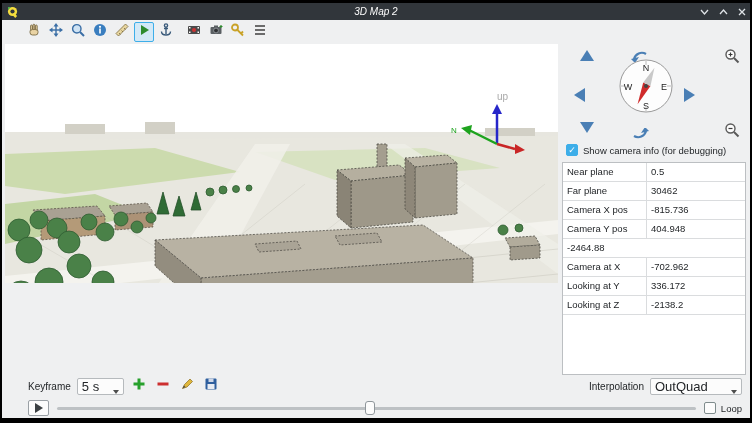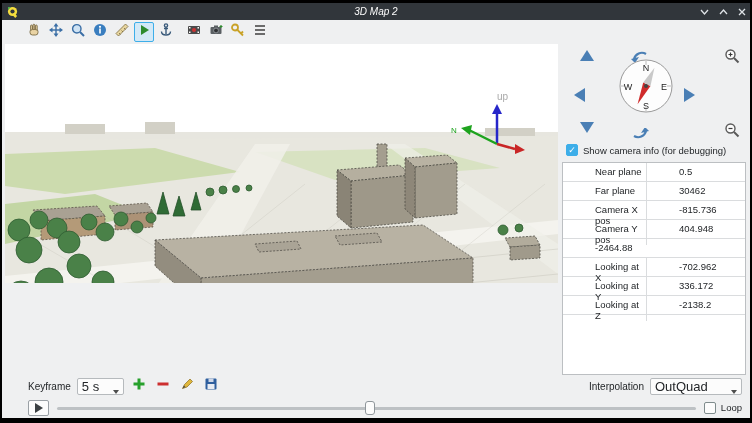--- a/index.html
+++ b/index.html
@@ -29,37 +29,37 @@
   .tri-left{border-top:7px solid transparent;border-bottom:7px solid transparent;border-right:11px solid #4a7fb5;}
   .tri-right{border-top:7px solid transparent;border-bottom:7px solid transparent;border-left:11px solid #4a7fb5;}
   .chk-row{position:absolute;left:6px;top:100px;display:flex;align-items:center;gap:5px;}
   .checkbox{width:12px;height:12px;border:1px solid #7f8c8d;border-radius:2px;background:#fcfcfc;display:flex;align-items:center;justify-content:center;}
   .checkbox .mark{display:none;color:#fff;font-size:9px;line-height:1;}
   .checkbox.checked{background:#3daee9;border-color:#3daee9;}
   .checkbox.checked .mark{display:block;}
   .chk-label{font-size:9.5px;color:#232629;}
   .camtable{position:absolute;left:2px;right:2px;top:118px;bottom:0;background:#fff;border:1px solid #bcbfc2;}
   .camrow{display:grid;grid-template-columns:84px 1fr;height:19px;border-bottom:1px solid #dadcde;}
-  .camrow .cell{font-size:9.5px;color:#232629;padding:3px 0 0 4px;margin-left:28px;}
+  .camrow .cell{font-size:9.5px;color:#232629;padding:3px 0 0 4px;}
   .camrow .cell.label{border-right:1px solid #dadcde;}
   
   .keyframebar{position:absolute;left:0;top:372px;width:100%;height:22px;display:flex;align-items:center;padding:0 8px 0 26px;gap:6px;}
   .kf-label,.interp-label{font-size:10px;color:#232629;}
   .combo{height:17px;background:#fcfcfc;border:1px solid #b6babd;border-radius:2px;display:flex;align-items:flex-end;font-size:13px;color:#232629;padding:0 4px;gap:14px;}
   .combo .arrow{width:0;height:0;border-left:3.5px solid transparent;border-right:3.5px solid transparent;border-top:4.5px solid #4d4d4d;}
   .kbtn{width:18px;height:18px;display:flex;align-items:center;justify-content:center;}
   .spacer{flex:1;}
   
   .transport{position:absolute;left:0;top:394px;width:100%;height:21px;display:flex;align-items:center;padding:0 8px 0 26px;gap:8px;}
   .playbtn{width:21px;height:16px;background:#fcfcfc;border:1px solid #9aa0a5;border-radius:2px;display:flex;align-items:center;justify-content:center;}
   .playbtn .tri{border-top:5px solid transparent;border-bottom:5px solid transparent;border-left:8px solid #3c4043;}
   .slider{position:relative;flex:1;height:16px;}
   .slider .track{position:absolute;left:0;right:0;top:7px;height:3px;background:#bdc1c4;border-radius:2px;}
   .slider .handle{position:absolute;top:1px;width:10px;height:14px;background:#fcfcfc;border:1px solid #8f969b;border-radius:3px;}
-  .loop-wrap{display:flex;align-items:center;gap:5px;}
+  .loop-wrap{display:flex;align-items:flex-end;gap:5px;}
 </style>
 </head>
 <body>
 
 <div class="screen">
   <div class="window">
 
     <div class="titlebar">
       <span class="logo">
         <svg width="12" height="12" viewBox="0 0 12 12">
@@ -379,21 +379,21 @@
             <span class="cell">-815.736</span>
           </div>
         <div class="camrow">
             <span class="cell label">Camera Y pos</span>
             <span class="cell">404.948</span>
           </div>
         <div class="camrow">
             <span class="cell">-2464.88</span>
           </div>
         <div class="camrow">
-            <span class="cell label">Looking at X</span>
+            <span class="cell label">Camera at X</span>
             <span class="cell">-702.962</span>
           </div>
         <div class="camrow">
             <span class="cell label">Looking at Y</span>
             <span class="cell">336.172</span>
           </div>
         <div class="camrow">
             <span class="cell label">Looking at Z</span>
             <span class="cell">-2138.2</span>
           </div>

